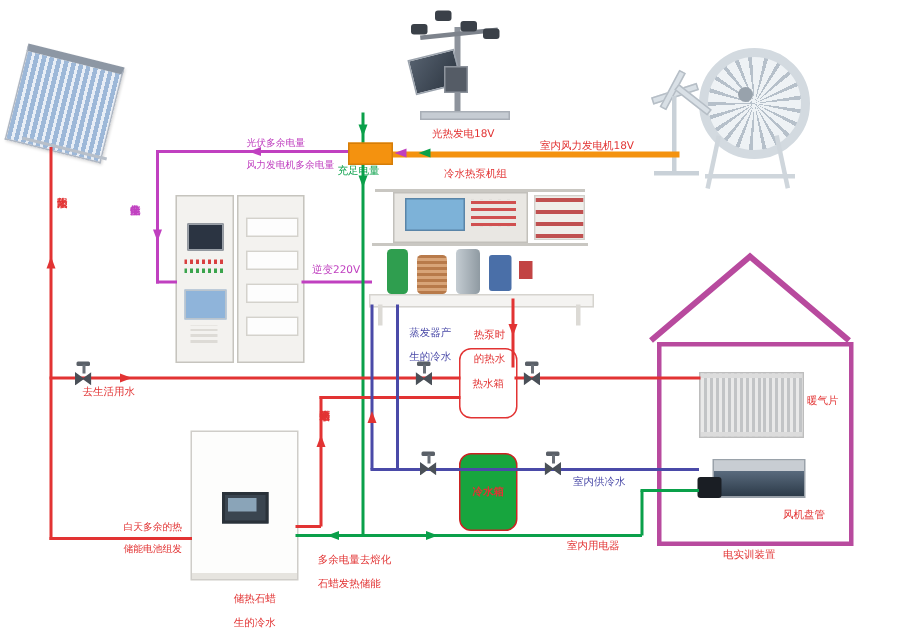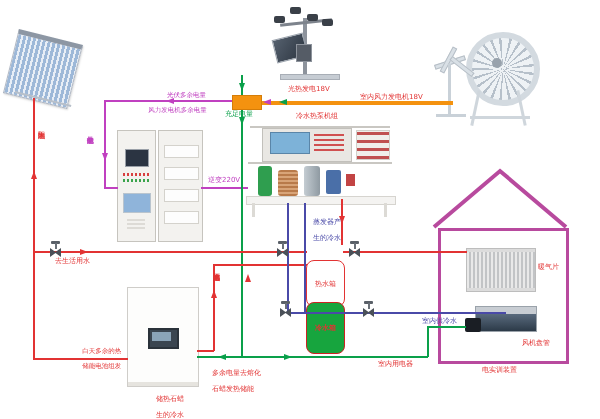--- a/index.html
+++ b/index.html
@@ -2,21 +2,21 @@
 <html><head>
 <meta charset="utf-8">
 <style>
   html,body{margin:0;padding:0;background:#fff;font-family:"DejaVu Sans","Liberation Sans",sans-serif;}
   .canvas{position:relative;width:600px;height:419px;background:#fff;overflow:hidden;}
   .abs{position:absolute;}
   .lbl{position:absolute;font-size:7px;line-height:1.15;white-space:pre;letter-spacing:0;}
   .c-red{color:#e23333;}
   .c-mag{color:#c040c0;}
   .c-green{color:#0aa04a;}
-  .c-navy{color:#4a4aa8;margin-left:40px;}
+  .c-navy{color:#4a4aa8;}
   .c-orange{color:#f4920f;}
   .hline,.vline{position:absolute;background:currentColor;}
   .arr{position:absolute;width:0;height:0;}
   .arr.r{border-top:3.5px solid transparent;border-bottom:3.5px solid transparent;border-left:8px solid currentColor;}
   .arr.l{border-top:3.5px solid transparent;border-bottom:3.5px solid transparent;border-right:8px solid currentColor;}
   .arr.u{border-left:3.5px solid transparent;border-right:3.5px solid transparent;border-bottom:8px solid currentColor;}
   .arr.d{border-left:3.5px solid transparent;border-right:3.5px solid transparent;border-top:8px solid currentColor;}
   .valve{position:absolute;width:11px;height:16px;}
   .valve .vh{position:absolute;left:1px;top:0;width:9px;height:2.5px;background:#5a6068;border-radius:1px;}
   .valve .vs{position:absolute;left:4.5px;top:2px;width:2px;height:6px;background:#6a7078;}
@@ -90,21 +90,21 @@
     <div class="abs" style="left:6px;top:83px;width:3px;height:14px;background:#dcdad5;"></div>
     <div class="abs" style="left:138px;top:83px;width:3px;height:14px;background:#dcdad5;"></div>
   </div>
 
   <div class="devbox" style="left:127px;top:287px;width:70px;height:98px;background:#fdfdfc;border:1px solid #cfcdc9;box-shadow:inset 0 -4px 0 #e6e4df;">
     <div class="abs" style="left:20px;top:40px;width:27px;height:17px;background:#3a4550;border:2px solid #2a323a;">
       <div class="abs" style="left:2px;top:2px;width:19px;height:9px;background:#8aa4b8;"></div>
     </div>
   </div>
 
-  <div class="tank" style="left:306px;top:260px;width:37px;height:45px;background:#fff;">
+  <div class="tank" style="left:306px;top:232px;width:37px;height:45px;background:#fff;">
     <span class="c-red" style="font-size:7px;">热水箱</span>
   </div>
 
   <div class="tank" style="left:306px;top:302px;width:37px;height:50px;background:#17a53e;border-color:#cc2222;">
     <span class="c-red" style="font-size:7px;font-weight:bold;">冷水箱</span>
   </div>
 
   <svg class="abs" style="left:425px;top:162px;" width="150" height="70" viewBox="0 0 150 70">
     <polyline points="9,65 75,9 141,65" fill="none" stroke="#b84a9e" stroke-width="4"></polyline>
   </svg>
@@ -178,35 +178,39 @@
       <i class="vh"></i>
       <i class="vs"></i>
       <i class="vb"></i>
     </div>
   <div class="valve" style="left:363px;top:301px;">
       <i class="vh"></i>
       <i class="vs"></i>
       <i class="vb"></i>
     </div>
 
-  <div class="lbl c-mag" style="left:140px;top:85px;width:66px;text-align:right;font-size:6.5px;">
+  <div class="lbl c-mag" style="left:156px;top:85px;width:66px;font-size:6.5px;">
     <span>光伏多余电量</span><br>
     <span>风力发电机多余电量</span>
   </div>
   <div class="lbl c-green" style="left:225px;top:110px;">充足电量</div>
   <div class="lbl c-red" style="left:288px;top:85px;">光热发电18V</div>
   <div class="lbl c-red" style="left:360px;top:93px;">室内风力发电机18V</div>
   <div class="lbl c-red vert" style="left:37px;top:126px;height:48px;">太阳能热水</div>
   <div class="lbl c-mag vert" style="left:85px;top:131px;height:28px;line-height:1.1;">多余电量储能</div>
   <div class="lbl c-mag" style="left:208px;top:176px;">逆变220V</div>
   <div class="lbl c-red" style="left:296px;top:112px;">冷水热泵机组</div>
   <div class="lbl c-navy" style="left:264px;top:210px;">
     <span>蒸发器产</span><br>
     <span>生的冷水</span>
   </div>
+  <div class="lbl c-red" style="left:307px;top:211px;">
+    <span>热泵时</span><br>
+    <span>的热水</span>
+  </div>
   <div class="lbl c-red" style="left:538px;top:263px;">暖气片</div>
   <div class="lbl c-red" style="left:55px;top:257px;">去生活用水</div>
   <div class="lbl c-red vert" style="left:212px;top:268px;height:40px;line-height:1.15;">石蜡储热水送到水箱</div>
   <div class="lbl c-red" style="left:74px;top:341px;font-size:6.5px;text-align:right;width:44px;">
     <span>白天多余的热</span><br>
     <span>储能电池组发</span>
   </div>
   <div class="lbl c-red" style="left:203px;top:361px;">
     <span>多余电量去熔化</span><br>
     <span>石蜡发热储能</span>

